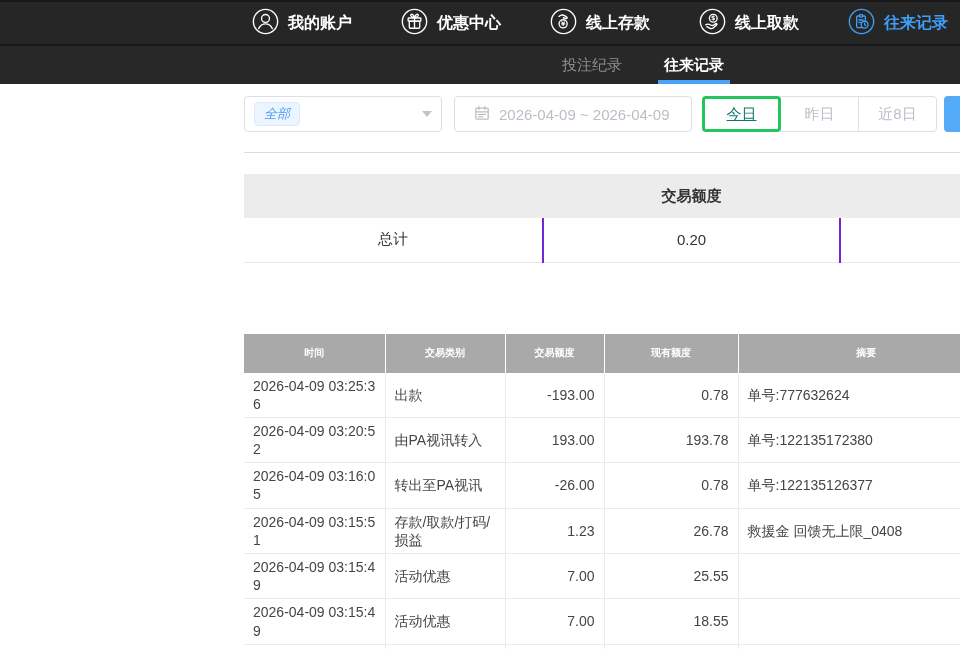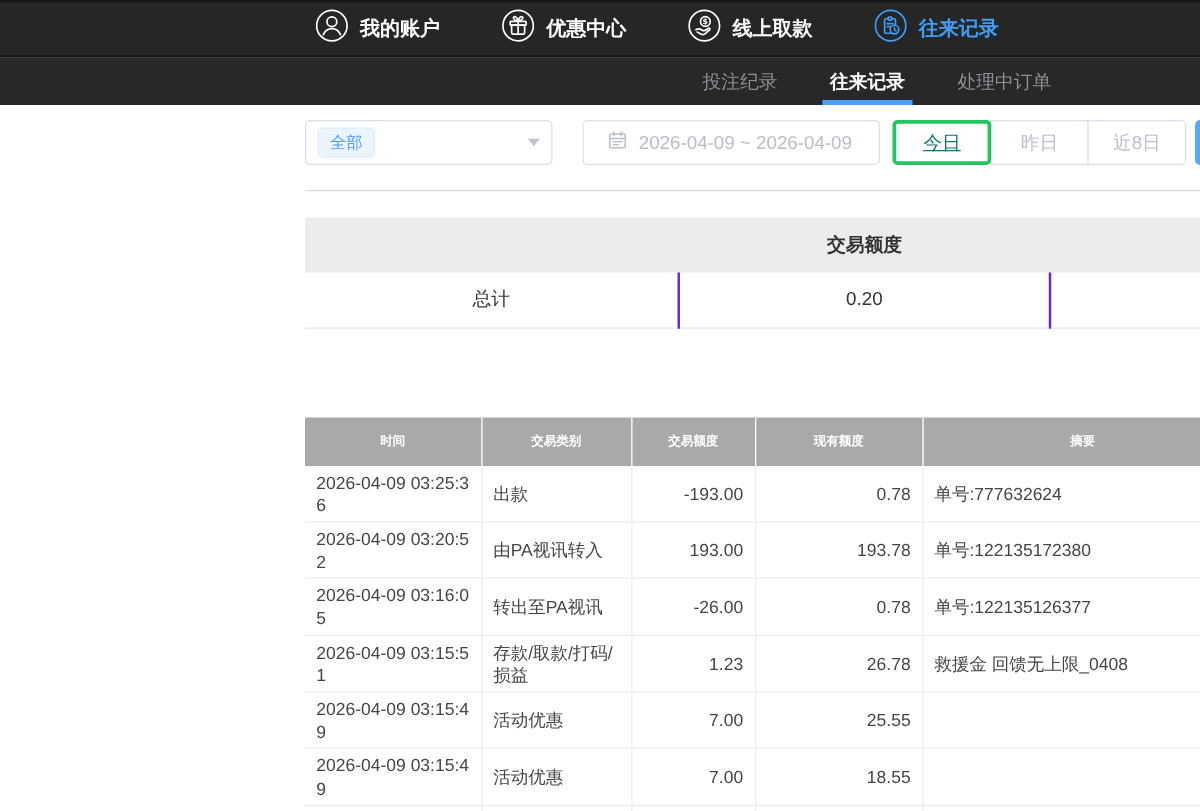--- a/index.html
+++ b/index.html
@@ -24,29 +24,29 @@
   .tab.active { color:#ffffff; font-weight:bold; }
   .tab.active::after { content:""; position:absolute; left:0; right:0; bottom:0;
     height:4px; background:#4aa2f8; }
 
   
   .content { margin-left:244px; width:1000px; }
 
   .filter-row { display:flex; align-items:center; margin-top:12px; }
   .select-box { width:198px; height:36px; border:1px solid #dcdfe6;
     border-radius:4px; background:#fff; display:flex; align-items:center;
-    padding:0 9px; cursor:pointer; }
+    padding:0 9px; cursor:pointer;font-style:italic; }
   .tag { background:#ecf5ff; border:1px solid #d9ecff; color:#4a9df8;
     font-size:13px; height:24px; line-height:22px; padding:0 9px;
     border-radius:4px; }
   .caret-down { margin-left:auto; width:0; height:0;
     border-left:5px solid transparent; border-right:5px solid transparent;
     border-top:6px solid #c0c4cc; }
   .date-box { width:238px; height:36px; border:1px solid #dcdfe6;
-    border-radius:4px; margin-left:24px; display:flex; align-items:center;
+    border-radius:4px; margin-left:12px; display:flex; align-items:center;
     gap:9px; padding:0 0 0 19px; color:#b9bfc6; font-size:15px; cursor:pointer; }
   .date-box svg { stroke:#b9c0c7; fill:none; stroke-width:1.3; stroke-linecap:round; }
   .quick-group { display:flex; margin-left:10px; }
   .qbtn { width:79px; height:36px; background:#fff; border:1px solid #dcdfe6;
     margin-left:-1px; color:#bac1c9; font-size:15px; display:flex;
     align-items:center; justify-content:center; cursor:pointer; }
   .qbtn:first-child { border-radius:4px 0 0 4px; margin-left:0; }
   .qbtn:last-child { border-radius:0 4px 4px 0; }
   .qbtn.active { border:3px solid #22c55e; color:#0f766e; border-radius:4px;
     position:relative; z-index:1;text-decoration:underline; }
@@ -110,20 +110,31 @@
         <path d="M8.6 13.6h10.8v6.4a1 1 0 0 1-1 1h-8.8a1 1 0 0 1-1-1z"></path>
         <rect x="7.4" y="10.4" width="13.2" height="3.2" rx="0.6"></rect>
         <path d="M14 10.4V21"></path>
         <path d="M14 10.3c-1.4-.5-3.3-1-3.8-2.2-.4-1 .5-1.9 1.6-1.5 1.1.4 1.9 2.3 2.2 3.7z"></path>
         <path d="M14 10.3c1.4-.5 3.3-1 3.8-2.2.4-1-.5-1.9-1.6-1.5-1.1.4-1.9 2.3-2.2 3.7z"></path>
       </svg>
     </span>
     <span>优惠中心</span>
   </div>
 
+  <div class="nav-item">
+    <span>
+      <svg viewBox="0 0 28 28" width="27" height="27">
+        <circle cx="14" cy="14" r="12.6"></circle>
+        <path d="M9.3 8.7c1.8-1.6 4.3-1.8 6.2-.6l1.9 1.2c.9.6.3 1.9-.7 1.6l-2.9-.8"></path>
+        <circle cx="13.6" cy="16.4" r="4.2"></circle>
+        <text x="13.6" y="18.6" text-anchor="middle" font-size="6.5" fill="currentColor" stroke="none" font-family="'DejaVu Sans',sans-serif">¥</text>
+      </svg>
+    </span>
+    <span>线上存款</span>
+  </div>
 
   <div class="nav-item">
     <span>
       <svg viewBox="0 0 28 28" width="27" height="27">
         <circle cx="14" cy="14" r="12.6"></circle>
         <circle cx="14.8" cy="10.6" r="4.0"></circle>
         <text x="14.8" y="12.8" text-anchor="middle" font-size="6.5" fill="currentColor" stroke="none" font-family="'DejaVu Sans',sans-serif">$</text>
         <path d="M7 17.4c2-1.2 3.4-.8 4.9.2 1.2.8 2.6.7 3.8-.2l1.6-1.2c.9-.6 1.8.6 1 1.3l-3.3 3c-1.1 1-2.7 1.1-4 .4l-2.9-1.6"></path>
       </svg>
     </span>
@@ -141,21 +152,20 @@
         <path d="M17.2 15.7v1.7l1.2.8"></path>
       </svg>
     </span>
     <span>往来记录</span>
   </div>
 </div>
 
 <div class="tabbar">
   <div class="tab">投注纪录</div>
   <div class="tab active">往来记录</div>
-  <div class="tab">处理中订单</div>
 </div>
 
 <div class="content">
 
   <div class="filter-row">
     <div class="select-box">
       <span class="tag">全部</span>
       <span class="caret-down"></span>
     </div>
 

